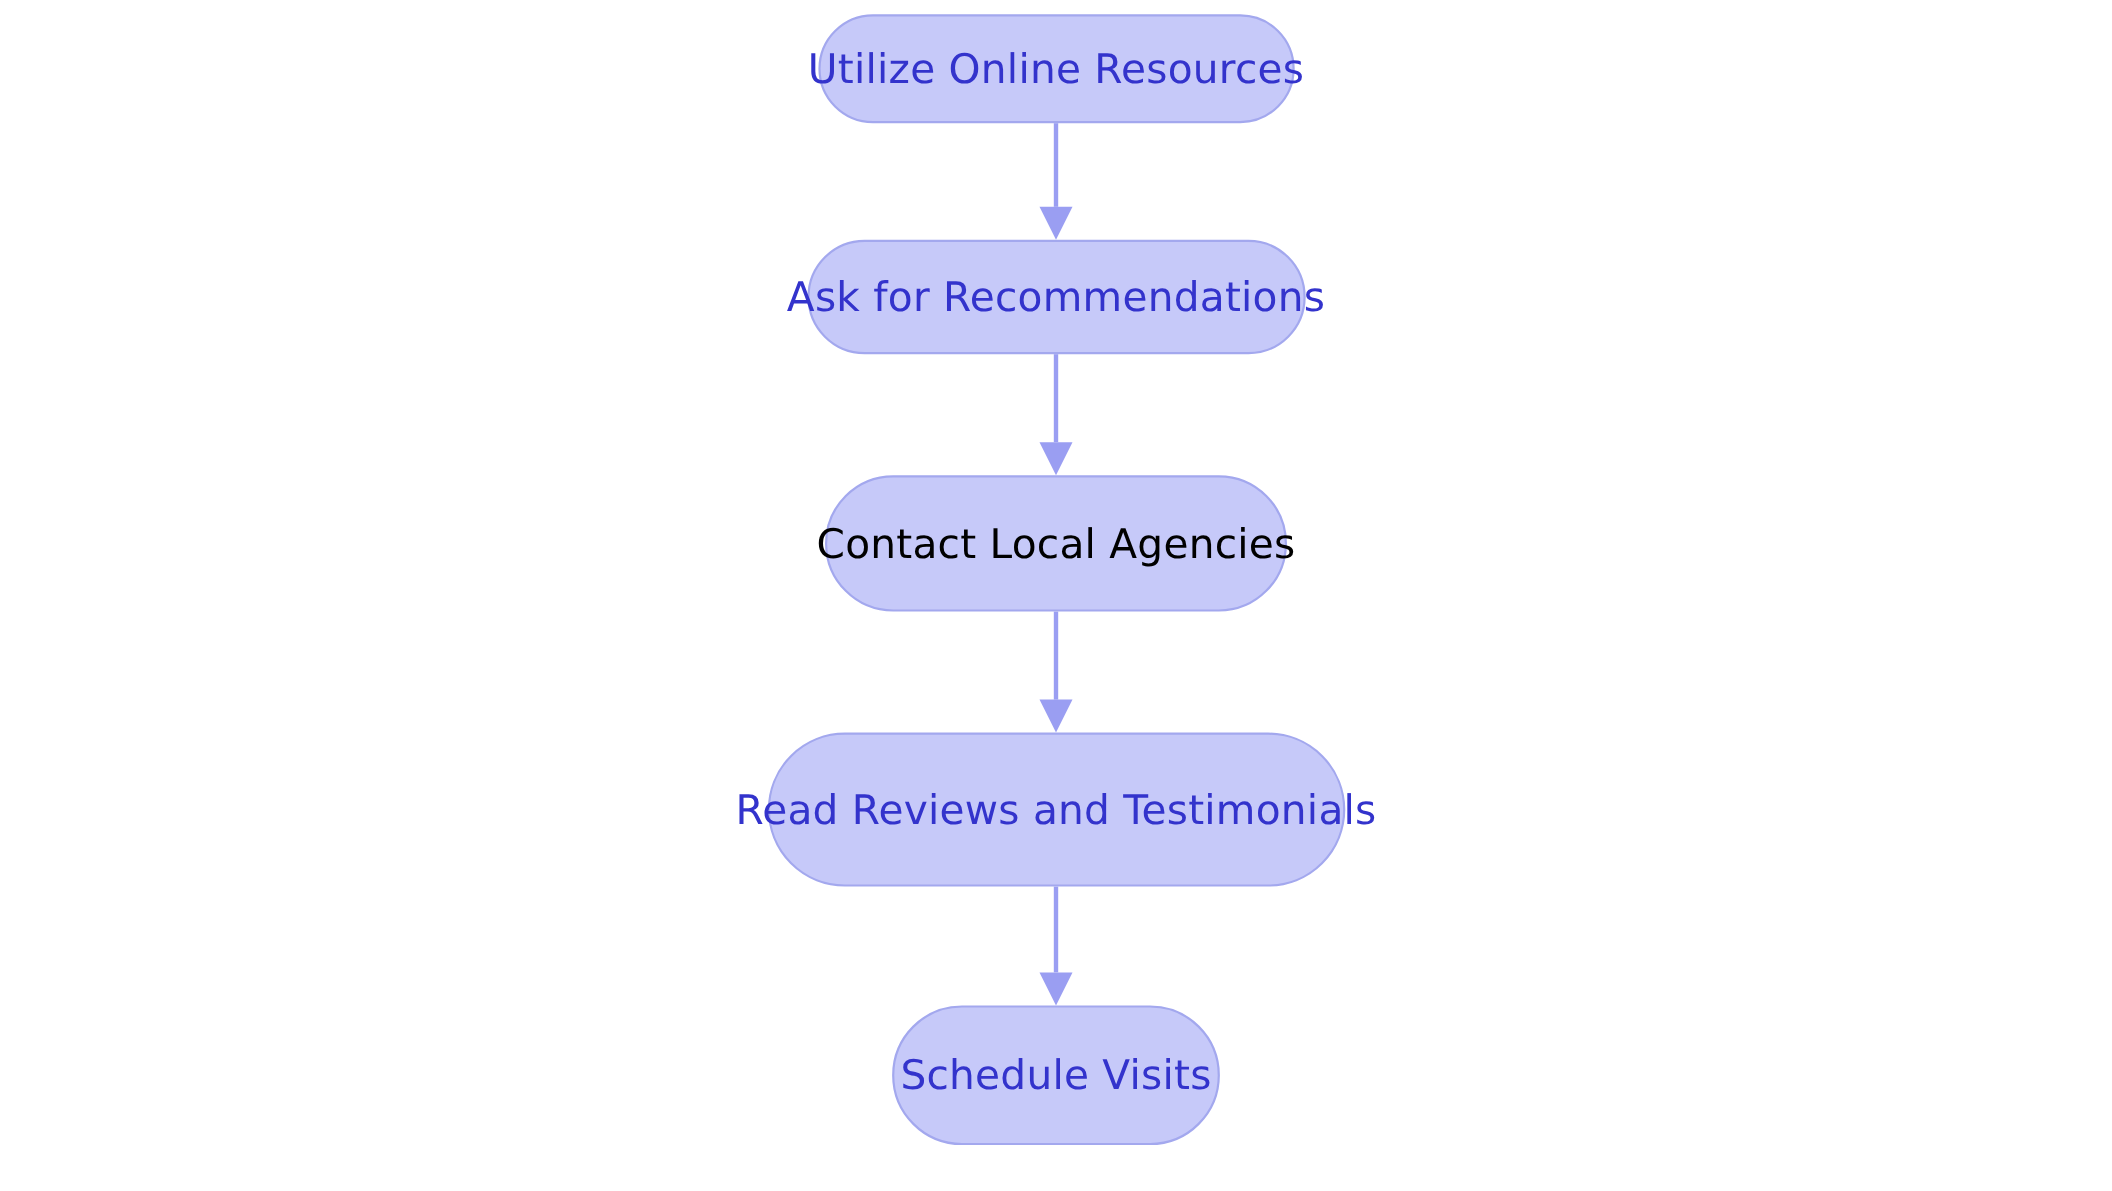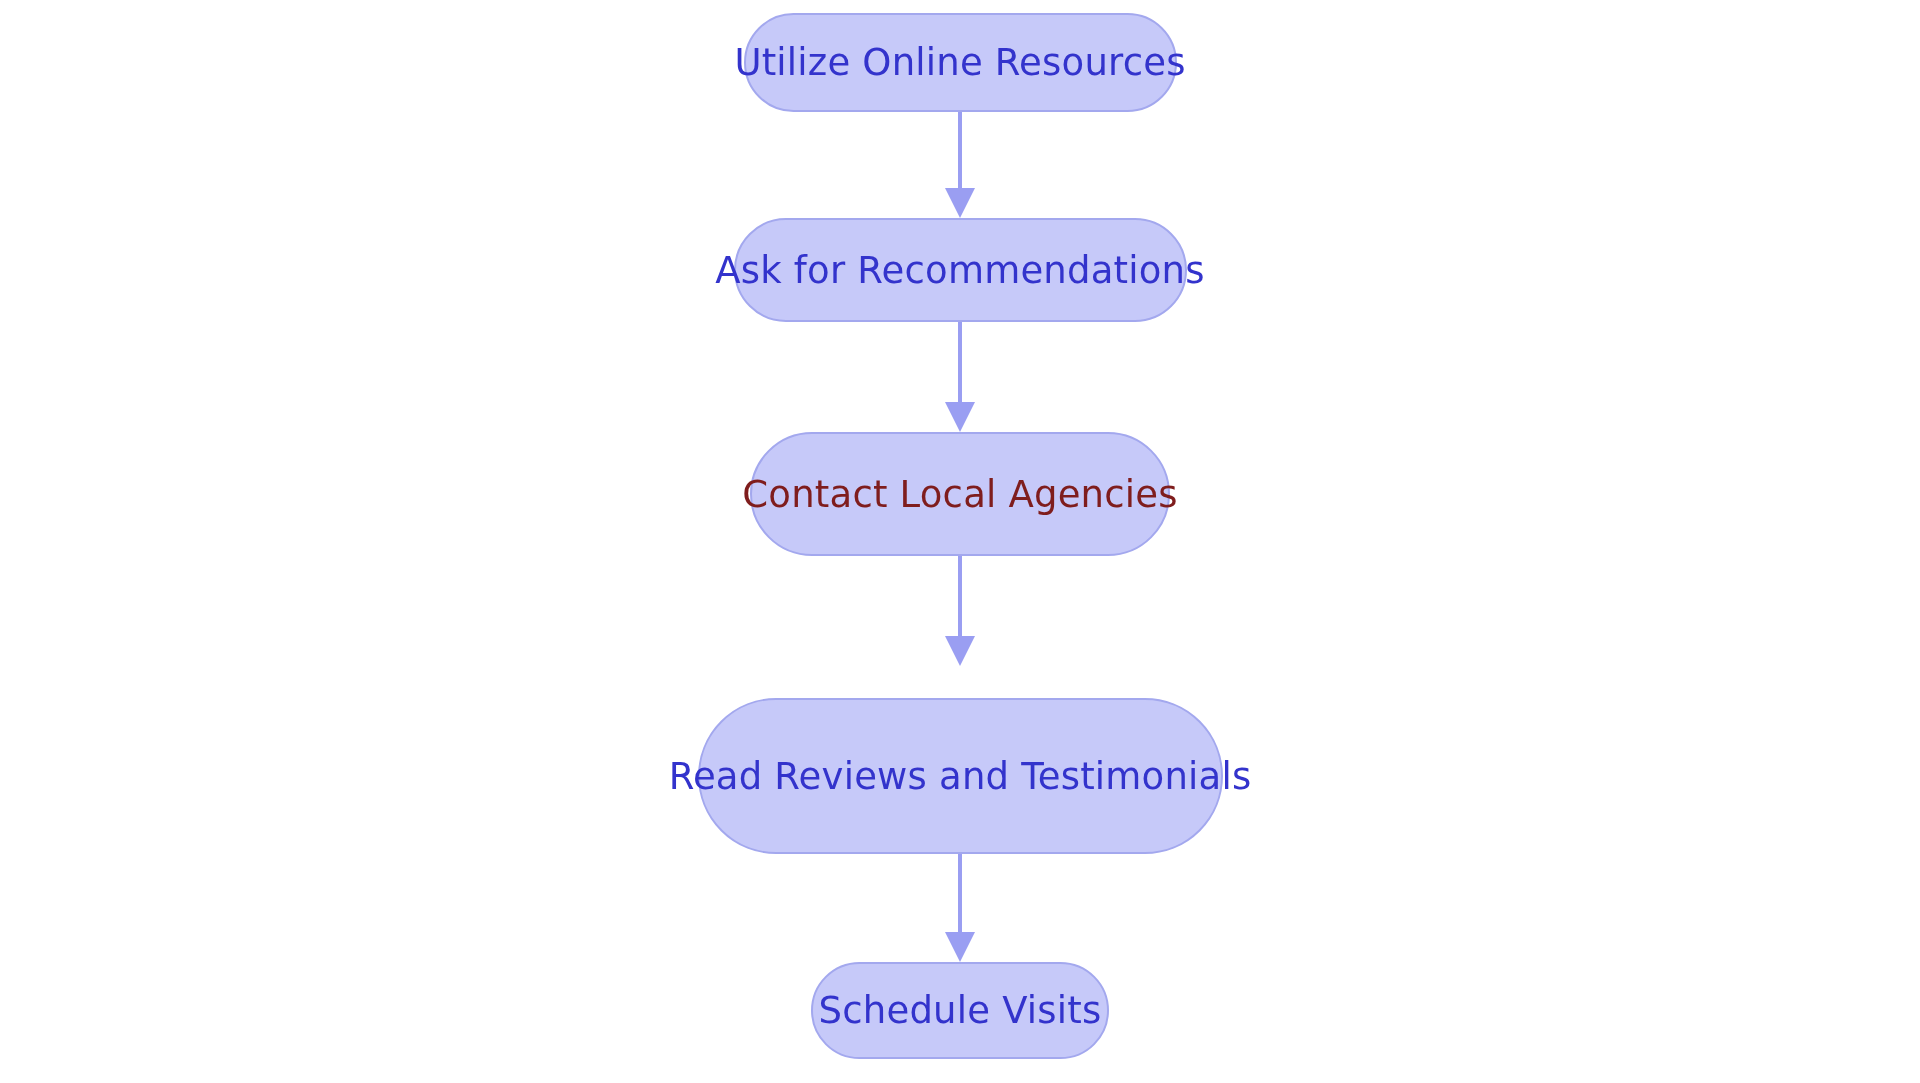--- a/index.html
+++ b/index.html
@@ -92,36 +92,36 @@
 
     <div class="node" id="node-1" style="width: 453px; height: 104px; background: rgb(198, 201, 249); border-color: rgb(163, 168, 238); color: rgb(51, 51, 204);">
       <span class="node-label">Ask for Recommendations</span>
     </div>
 
     <div class="connector" id="conn-1" style="height: 110px;">
       <span class="stem" style="height: 80px; background: rgb(154, 158, 242);"></span>
       <span class="head" style="top: 80px; border-top-color: rgb(154, 158, 242);"></span>
     </div>
 
-    <div class="node" id="node-2" style="width: 420px; height: 124px; background: rgb(198, 201, 249); border-color: rgb(163, 168, 238); color: #7f1d1d;">
+    <div class="node" id="node-2" style="width: 420px; height: 124px; background: rgb(198, 201, 249); border-color: rgb(163, 168, 238); color: #000000;">
       <span class="node-label">Contact Local Agencies</span>
     </div>
 
     <div class="connector" id="conn-2" style="height: 110px;">
       <span class="stem" style="height: 80px; background: rgb(154, 158, 242);"></span>
       <span class="head" style="top: 80px; border-top-color: rgb(154, 158, 242);"></span>
     </div>
 
-    <div class="node" id="node-3" style="width: 525px; height: 156px; background: rgb(198, 201, 249); border-color: rgb(163, 168, 238); color: rgb(51, 51, 204); margin-top: 32px;">
+    <div class="node" id="node-3" style="width: 525px; height: 140px; background: rgb(198, 201, 249); border-color: rgb(163, 168, 238); color: rgb(51, 51, 204);">
       <span class="node-label">Read Reviews and Testimonials</span>
     </div>
 
     <div class="connector" id="conn-3" style="height: 108px;">
       <span class="stem" style="height: 78px; background: rgb(154, 158, 242);"></span>
       <span class="head" style="top: 78px; border-top-color: rgb(154, 158, 242);"></span>
     </div>
 
-    <div class="node" id="node-4" style="width: 298px; height: 97px; background: rgb(198, 201, 249); border-color: rgb(163, 168, 238); color: rgb(51, 51, 204);">
+    <div class="node" id="node-4" style="width: 298px; height: 127px; background: rgb(198, 201, 249); border-color: rgb(163, 168, 238); color: rgb(51, 51, 204);">
       <span class="node-label">Schedule Visits</span>
     </div>
 
   </div>
 </div>
 
 </body></html>

